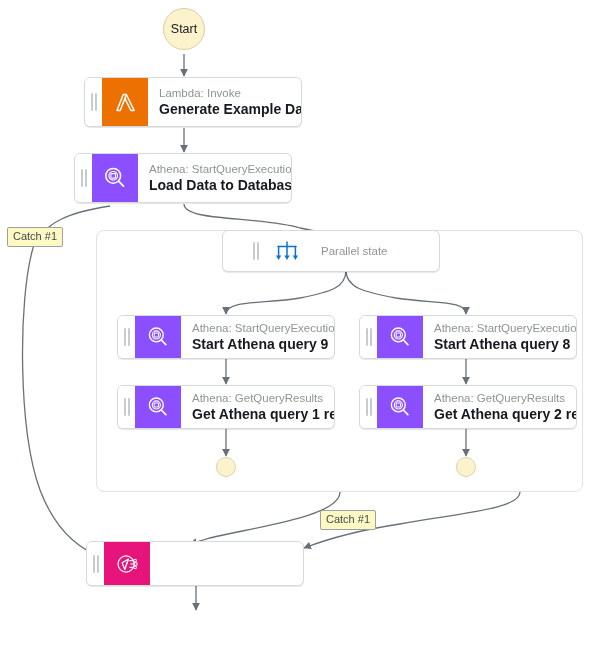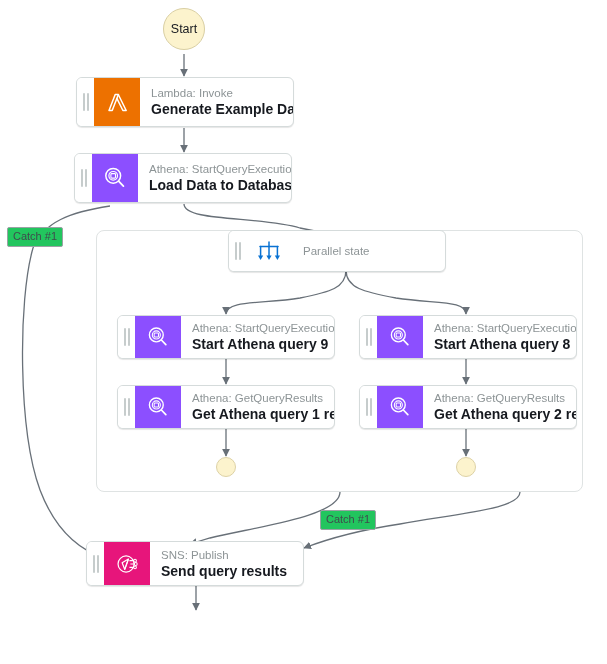--- a/index.html
+++ b/index.html
@@ -113,21 +113,21 @@
     border: 1px solid #dfe3e3;
     border-radius: 8px;
     background: transparent;
     box-sizing: border-box;
     z-index: 1;
   }
 
   
   .edge-label {
     position: absolute;
-    background: #22c55e;
+    background: #fef9c3;
     border: 1px solid #9aa2a4;
     border-radius: 2px;
     color: #3f4b4d;
     font-size: 11px;
     line-height: 13px;
     padding: 2px 5px 3px 5px;
     white-space: nowrap;
     z-index: 6;
   }
 </style>
@@ -172,21 +172,21 @@
       <path d="M 196 586 L 196 610" marker-end="url(#arrow)"></path>
     </g>
   </svg>
 
   <div class="group-box" style="left:96px; top:230px; width:487px; height:262px;"></div>
 
   <div class="terminal" style="left:163px; top:8px; width:42px; height:42px;">
     <span>Start</span>
   </div>
 
-  <div class="node" style="left:76px; top:77px; width:218px; height:50px;">
+  <div class="node" style="left:84px; top:77px; width:218px; height:50px;">
     <div class="grip">
         <i></i>
         <i></i>
       </div>
     <div class="iconbox" style="background:#ED7100;">
       <svg width="30" height="30" viewBox="0 0 30 30">
         <path d="M7 23.5 L13.2 7.5 L16.4 7.5 L10.2 23.5 Z" fill="none" stroke="#ffffff" stroke-width="1.5" stroke-linejoin="round"></path>
         <path d="M14.6 10.8 L20.9 23.5 L24.2 23.5 L16.3 7.5" fill="none" stroke="#ffffff" stroke-width="1.5" stroke-linejoin="round"></path>
       </svg>
     </div>
@@ -212,21 +212,21 @@
     <div class="labels">
       <div class="sub">Athena: StartQueryExecution</div>
       <div class="title">Load Data to Database</div>
     </div>
   </div>
 
   <div class="edge-label" style="left:7px; top:227px;">
     <span>Catch #1</span>
   </div>
 
-  <div class="node" style="left:228px; top:230px; width:218px; height:42px;">
+  <div class="node" style="left:222px; top:230px; width:218px; height:42px;padding-left:24px;">
     <div class="grip">
         <i></i>
         <i></i>
       </div>
     <div class="iconbox" style="background:#ffffff;">
       <svg width="28" height="28" viewBox="0 0 28 28">
         <g stroke="#0972D3" stroke-width="1.5" fill="none" stroke-linecap="round">
           <line x1="5" y1="9.5" x2="23" y2="9.5"></line>
           <line x1="14" y1="5" x2="14" y2="9.5"></line>
           <line x1="5.6" y1="9.5" x2="5.6" y2="19"></line>
@@ -339,20 +339,16 @@
         <path d="M16.5 9.6 L9.8 13.6 L12.6 20.8 Z" fill="none" stroke="#ffffff" stroke-width="1.3" stroke-linejoin="round"></path>
         <line x1="16.5" y1="9.6" x2="12.6" y2="20.8" stroke="#ffffff" stroke-width="1.2"></line>
         <line x1="17.6" y1="11.4" x2="22.6" y2="11.4" stroke="#ffffff" stroke-width="1.2"></line>
         <line x1="18.6" y1="15" x2="23.4" y2="15" stroke="#ffffff" stroke-width="1.2"></line>
         <line x1="17.6" y1="18.6" x2="22.6" y2="18.6" stroke="#ffffff" stroke-width="1.2"></line>
         <circle cx="23.6" cy="11.4" r="1.5" fill="none" stroke="#ffffff" stroke-width="1.1"></circle>
         <circle cx="24.4" cy="15" r="1.5" fill="none" stroke="#ffffff" stroke-width="1.1"></circle>
         <circle cx="23.6" cy="18.6" r="1.5" fill="none" stroke="#ffffff" stroke-width="1.1"></circle>
       </svg>
     </div>
-    <div class="labels">
-      <div class="sub">SNS: Publish</div>
-      <div class="title">Send query results</div>
-    </div>
   </div>
 
 
 </div>
 
 </body></html>

